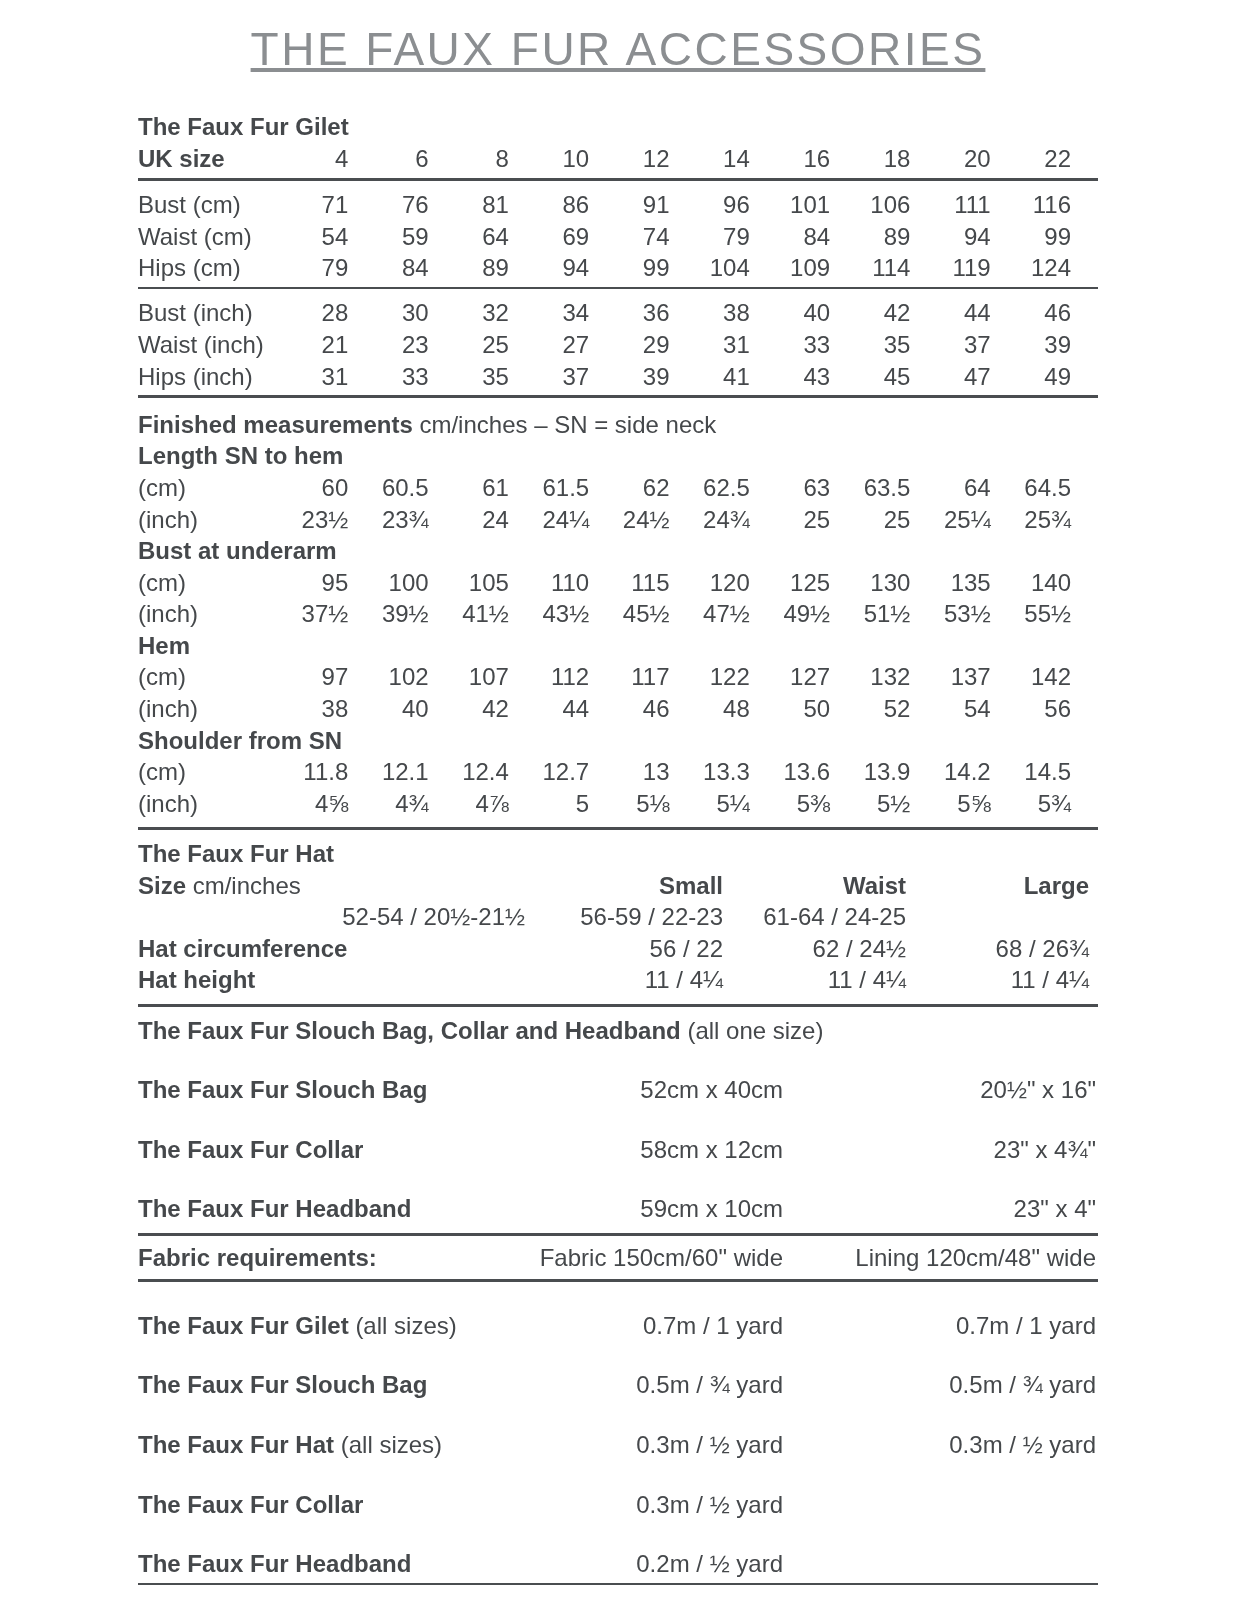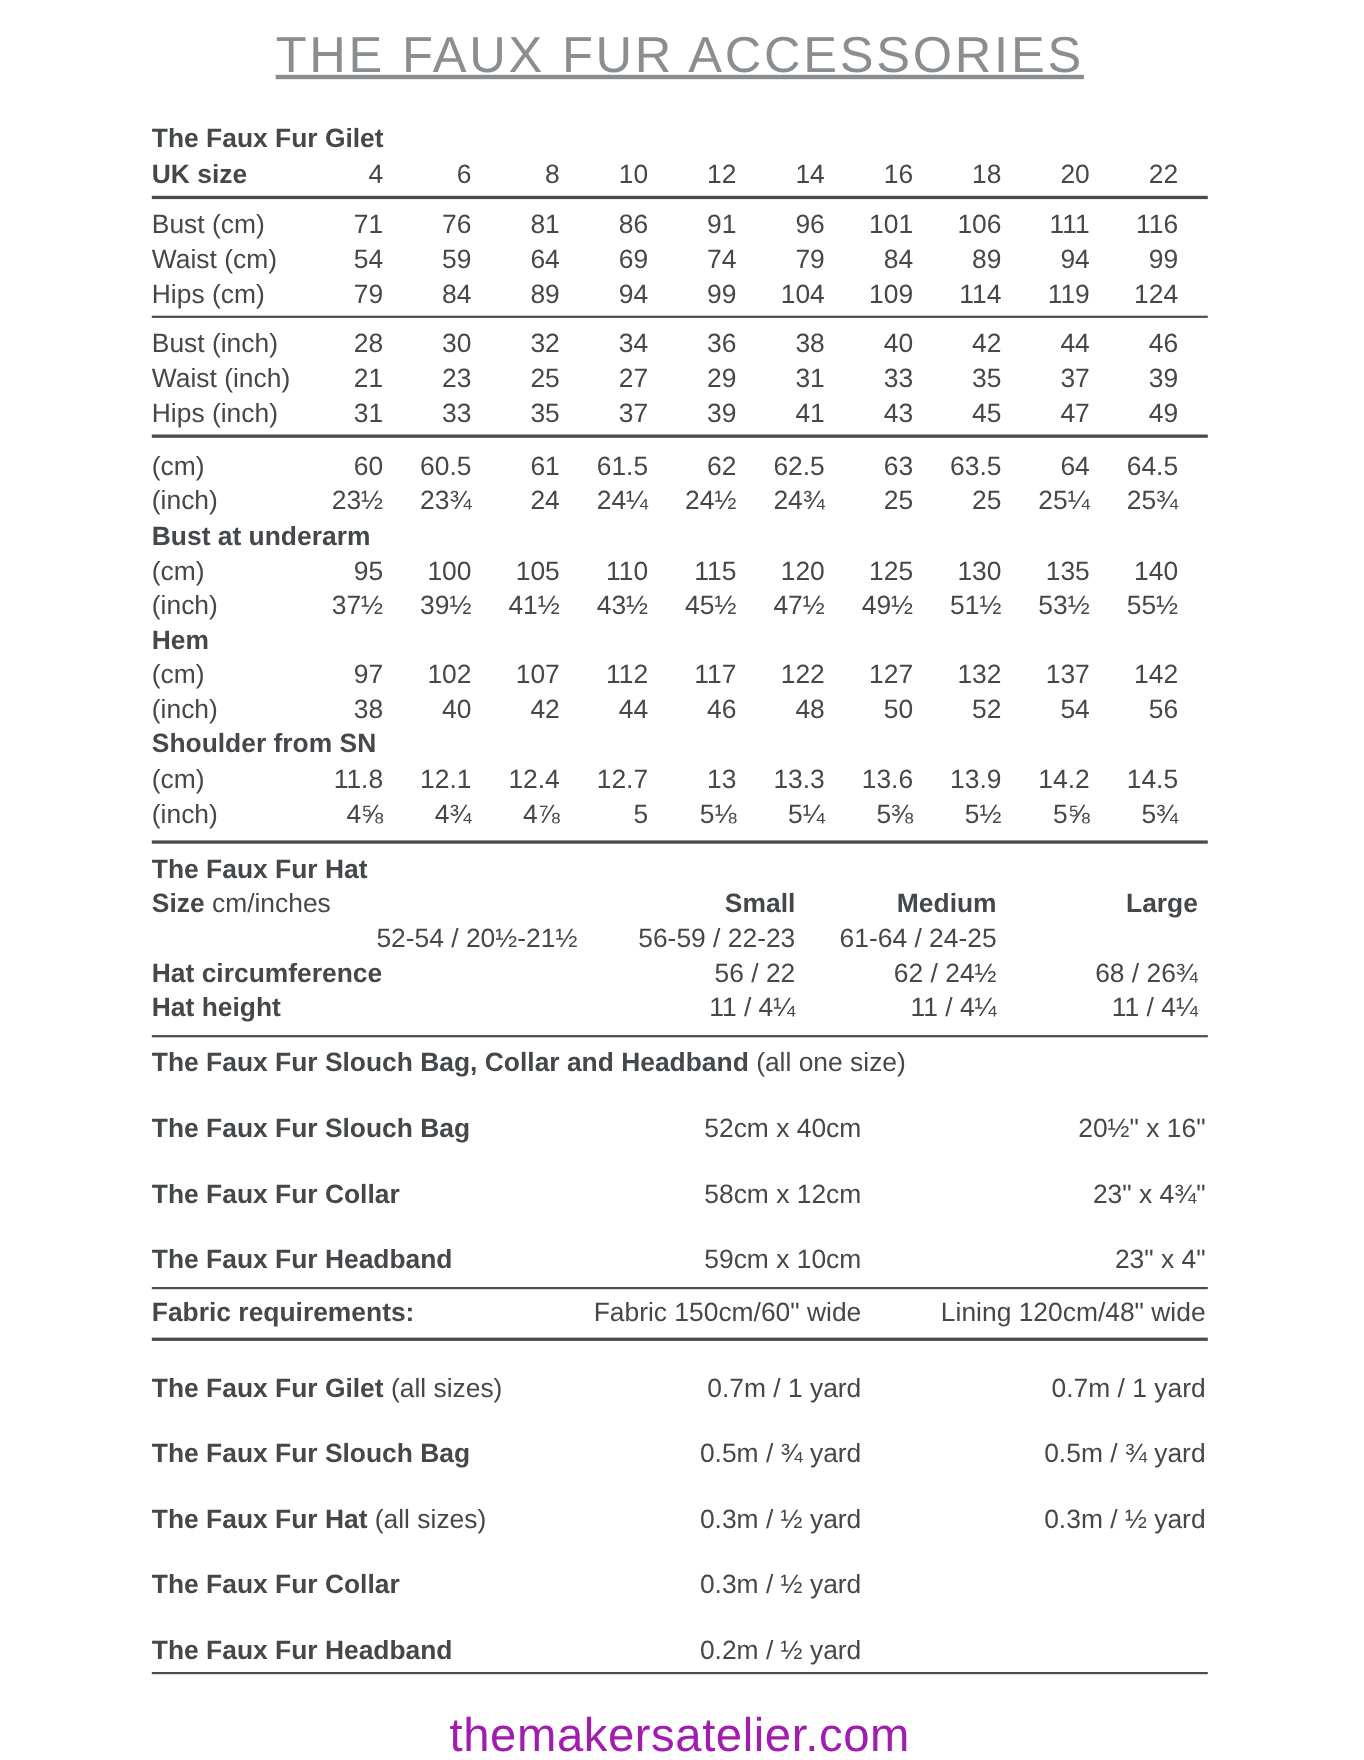--- a/index.html
+++ b/index.html
@@ -127,21 +127,26 @@
           <span class="cell">41</span>
           <span class="cell">43</span>
           <span class="cell">45</span>
           <span class="cell">47</span>
           <span class="cell">49</span>
         </div>
     </div>
     <div class="rule m2"></div>
 
     <div style="margin-top:11px;">
-
+      <div class="row">
+        <span class="b">Finished measurements</span>
+        <span>cm/inches – SN = side neck</span>
+      </div>
+
+      <div class="row b">Length SN to hem</div>
       <div class="row cols10">
         <span class="lbl">(cm)</span>
       <span class="cell">60</span>
           <span class="cell">60.5</span>
           <span class="cell">61</span>
           <span class="cell">61.5</span>
           <span class="cell">62</span>
           <span class="cell">62.5</span>
           <span class="cell">63</span>
           <span class="cell">63.5</span>
@@ -246,21 +251,21 @@
           <span class="cell">5¾</span>
         </div>
     </div>
     <div class="rule m3"></div>
 
     <div class="gap-top">
       <div class="row b">The Faux Fur Hat</div>
       <div class="row cols3">
         <span class="lbl"><span class="b">Size</span> <span>cm/inches</span></span>
         <span class="cell b">Small</span>
-        <span class="cell b">Medium</span>
+        <span class="cell b">Waist</span>
         <span class="cell b">Large</span>
       </div>
       <div class="row cols3">
       <span class="cell">52-54 / 20½-21½</span>
           <span class="cell">56-59 / 22-23</span>
           <span class="cell">61-64 / 24-25</span>
         </div>
       <div class="row cols3">
         <span class="lbl b">Hat circumference</span>
       <span class="cell">56 / 22</span>

